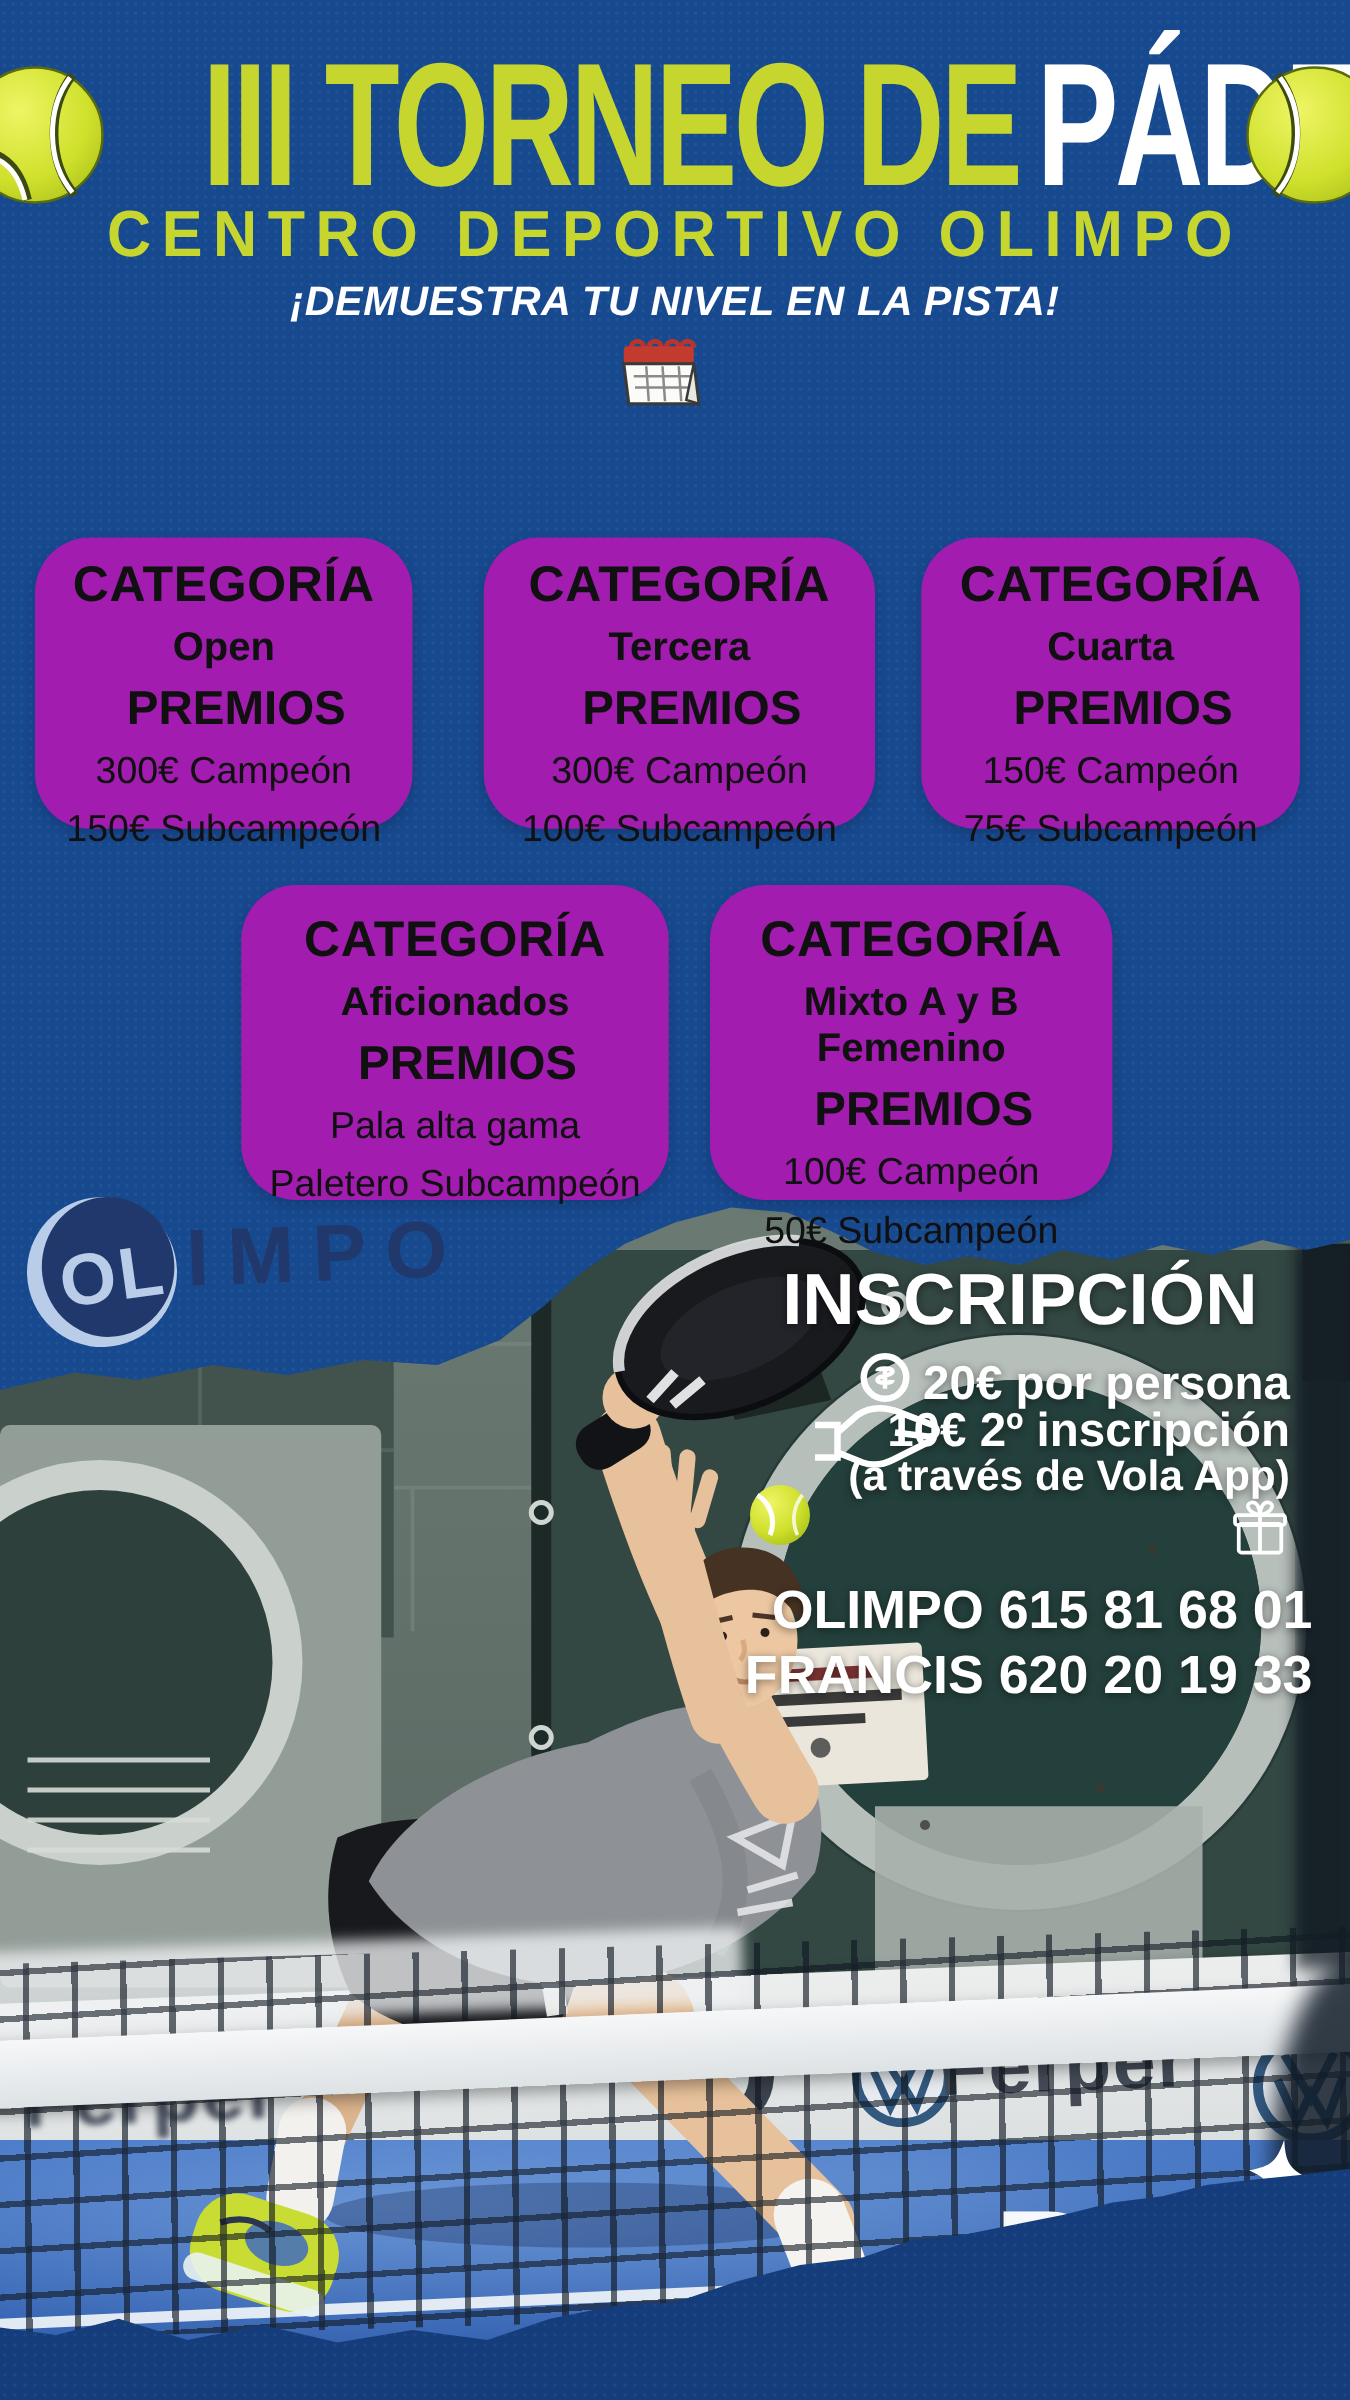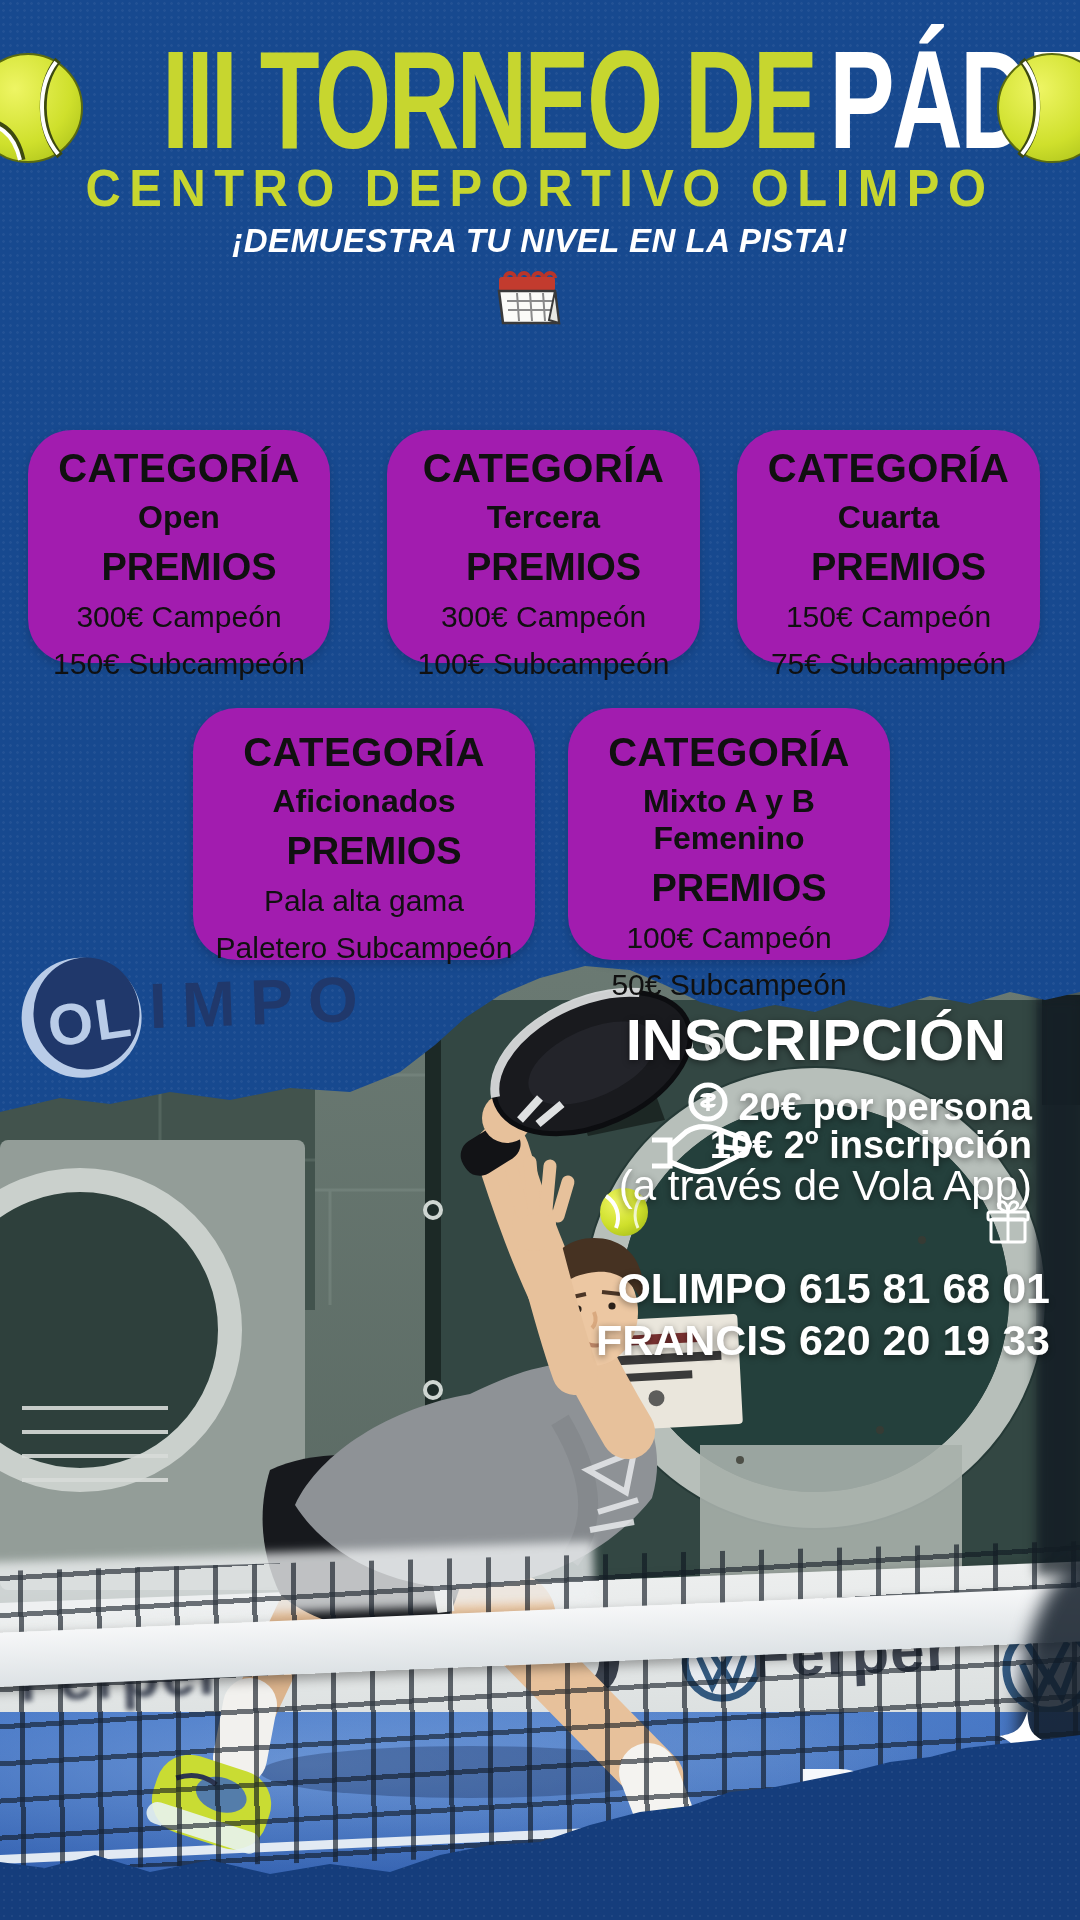--- a/index.html
+++ b/index.html
@@ -104,21 +104,21 @@
   .logo-ol{position:absolute;left:26px;top:30px;z-index:2;font-size:58px;font-weight:700;
     color:#b9cce8;letter-spacing:2px;transform:rotate(-6deg);}
   .logo-impo{position:absolute;left:128px;top:14px;font-size:64px;font-weight:700;
     color:#20386b;letter-spacing:15px;}
 
   
   .ov{position:absolute;color:#fff;text-shadow:0 2px 7px rgba(0,0,0,.45);white-space:nowrap;}
   .insc-title{top:1006px;right:74px;font-size:58px;font-weight:800;}
   .insc-l1{top:1086px;right:48px;font-size:38px;font-weight:700;}
   .insc-l2{top:1124px;right:48px;font-size:38px;font-weight:700;}
-  .insc-l3{top:1162px;right:48px;font-size:42px;font-weight:400;}
+  .insc-l3{top:1162px;right:48px;font-size:34px;font-weight:700;}
   .insc-l4{top:1200px;right:48px;font-size:38px;font-weight:700;display:flex;align-items:center;gap:14px;}
   .phone1{top:1264px;right:30px;font-size:43px;font-weight:800;}
   .phone2{top:1316px;right:30px;font-size:43px;font-weight:800;margin-left:28px;}
   .hand-coin{position:absolute;left:648px;top:1080px;z-index:8;}
 </style>
 </head>
 <body>
 
 <div class="poster">
 

